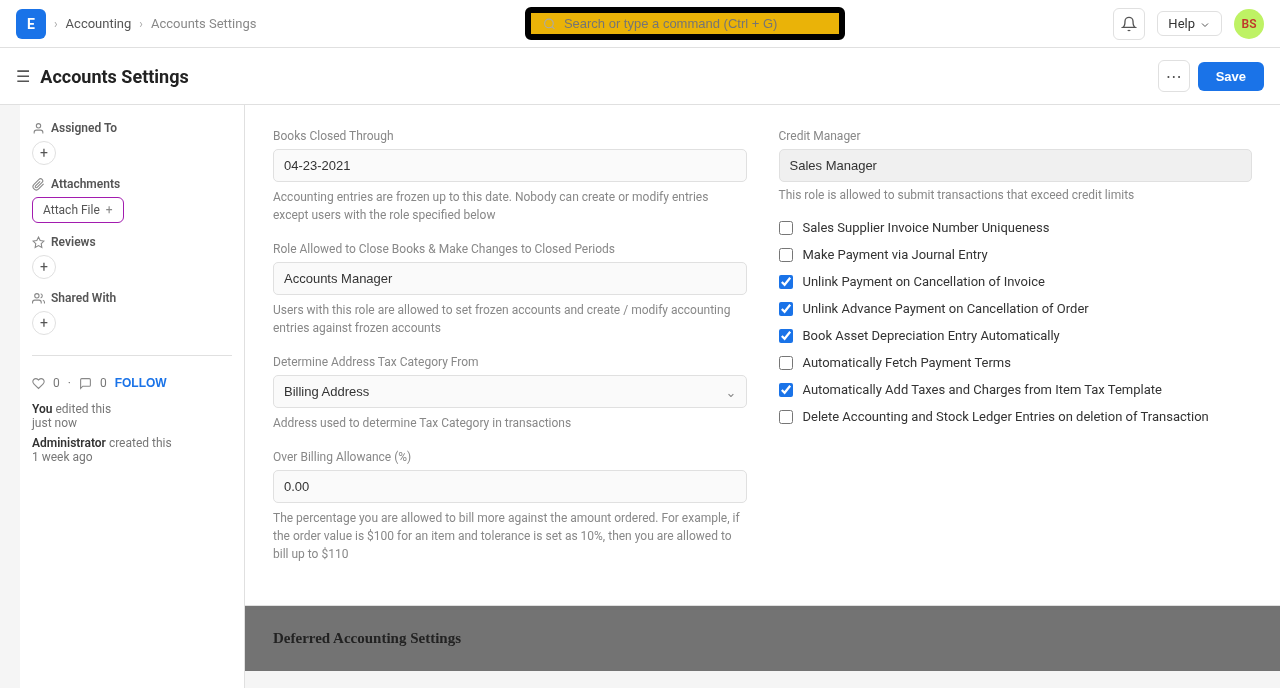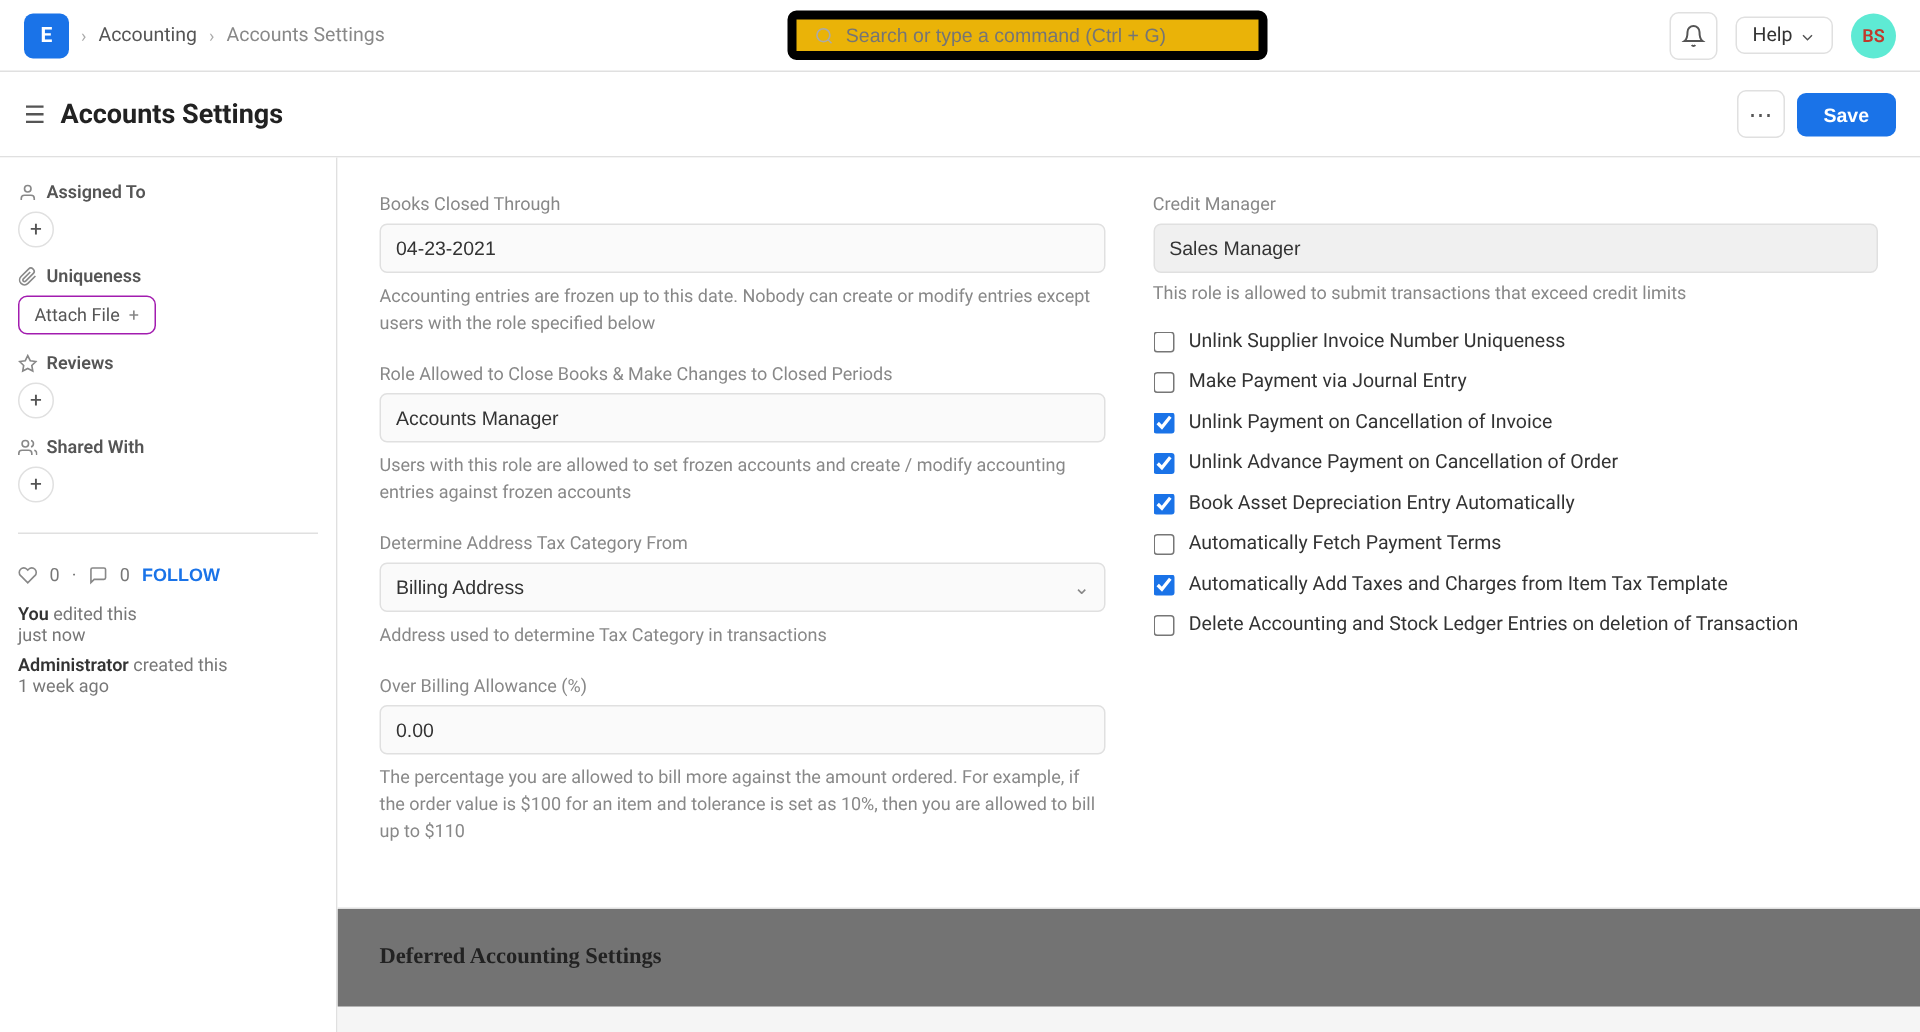--- a/index.html
+++ b/index.html
@@ -33,21 +33,21 @@
       display: flex; align-items: center; justify-content: center;
       cursor: pointer; background: #fff;
     }
     .help-btn {
       display: flex; align-items: flex-end; gap: 4px;
       border: 1px solid #e0e0e0; border-radius: 6px;
       padding: 4px 10px; cursor: pointer; background: #fff; font-size: 13px;
     }
     .avatar {
       width: 30px; height: 30px; border-radius: 50%;
-      background: #5eead4; display: flex; align-items: center; justify-content: center;
+      background: #bef264; display: flex; align-items: center; justify-content: center;
       font-size: 12px; font-weight: 600; color: #c0392b;
     }
 
     
     .page-header {
       display: flex; align-items: center; justify-content: space-between;
       padding: 12px 16px 12px 16px;
       background: #fff; border-bottom: 1px solid #e0e0e0;
     }
     .page-header-left { display: flex; align-items: center; gap: 10px; }
@@ -58,21 +58,21 @@
       width: 32px; height: 32px; border: 1px solid #e0e0e0; border-radius: 6px;
       display: flex; align-items: center; justify-content: center;
       cursor: pointer; background: #fff; font-size: 16px; color: #555;
     }
     .save-btn {
       background: #1a73e8; color: #ffffff; border: none; border-radius: 6px;
       padding: 7px 18px; font-size: 13px; font-weight: 600; cursor: pointer;
     }
 
     
-    .main-layout { display: flex; height: calc(688px - 48px - 56px); }
+    .main-layout { display: flex; height: calc(688px - 48px - 56px); padding-left: 20px; }
 
     
     .sidebar {
       width: 225px; background: #fff; border-right: 1px solid #e0e0e0;
       padding: 16px 12px; display: flex; flex-direction: column; gap: 12px;
       overflow-y: auto;
     }
     .sidebar-section { display: flex; flex-direction: column; gap: 6px; }
     .sidebar-section-title {
       display: flex; align-items: center; gap: 6px;
@@ -207,21 +207,21 @@
         <span>Assigned To</span>
       </div>
       <div class="add-btn">+</div>
     </div>
 
     <div class="sidebar-section">
       <div class="sidebar-section-title">
         <svg width="13" height="13" viewBox="0 0 24 24" fill="none" stroke="#888" stroke-width="2">
             <path d="m21.44 11.05-9.19 9.19a6 6 0 0 1-8.49-8.49l9.19-9.19a4 4 0 0 1 5.66 5.66l-9.2 9.19a2 2 0 0 1-2.83-2.83l8.49-8.48"></path>
           </svg>
-        <span>Uniqueness</span>
+        <span>Attachments</span>
       </div>
       <div class="attach-file-btn">
         <span>Attach File</span>
         <span style="color:#888;">+</span>
       </div>
     </div>
 
     <div class="sidebar-section">
       <div class="sidebar-section-title">
         <svg width="13" height="13" viewBox="0 0 24 24" fill="none" stroke="#888" stroke-width="2">
@@ -313,21 +313,21 @@
 
           <div class="form-group">
             <label class="form-label">Credit Manager</label>
             <input type="text" class="credit-manager-input" value="Sales Manager" style="">
             <p class="credit-hint">This role is allowed to submit transactions that exceed credit limits</p>
           </div>
 
           <div>
             <div class="checkbox-row">
               <input type="checkbox" id="cb1" style="">
-              <label for="cb1">Unlink Supplier Invoice Number Uniqueness</label>
+              <label for="cb1">Sales Supplier Invoice Number Uniqueness</label>
             </div>
             <div class="checkbox-row">
               <input type="checkbox" id="cb2" style="">
               <label for="cb2">Make Payment via Journal Entry</label>
             </div>
             <div class="checkbox-row">
               <input type="checkbox" id="cb3" checked="" style="">
               <label for="cb3">Unlink Payment on Cancellation of Invoice</label>
             </div>
             <div class="checkbox-row">

